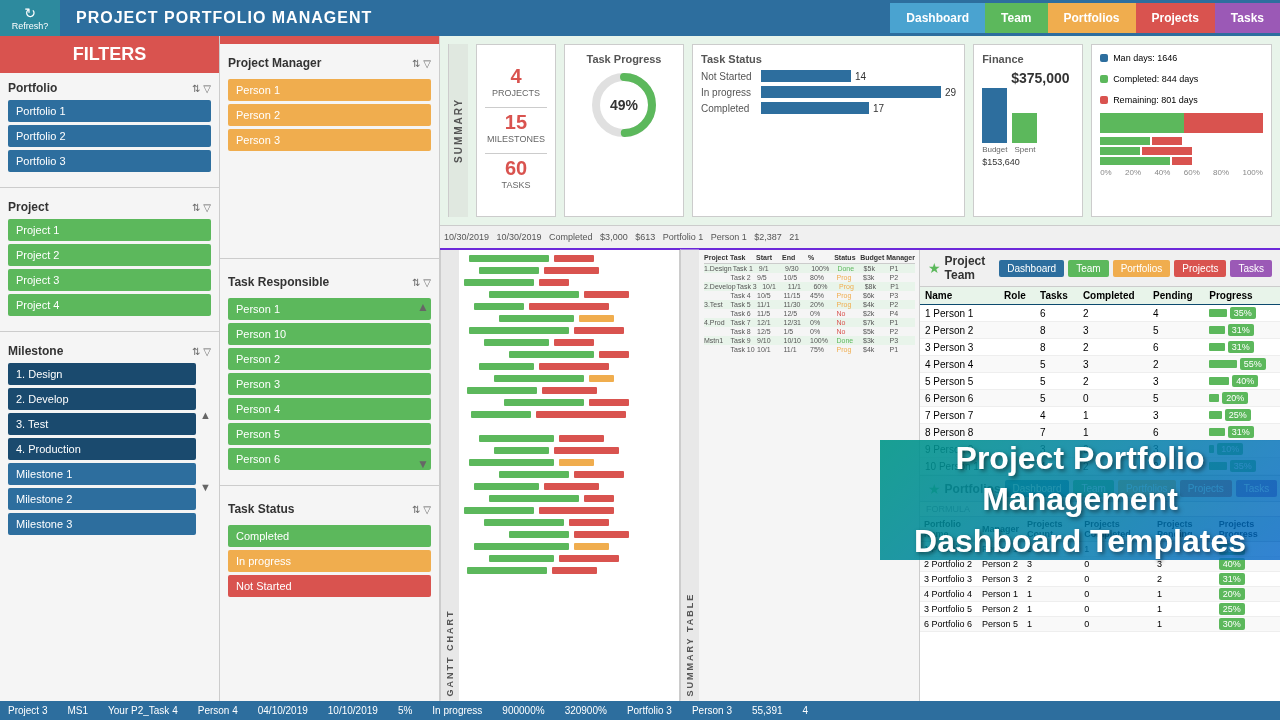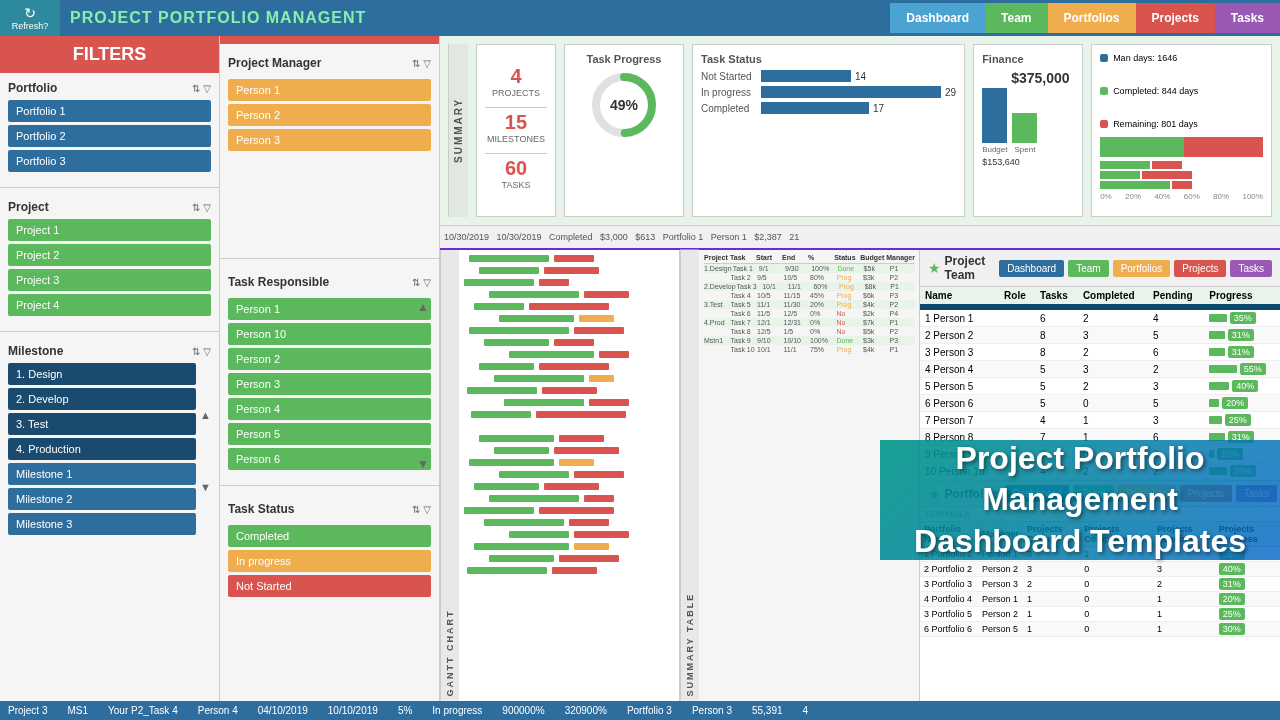--- a/index.html
+++ b/index.html
@@ -2,21 +2,21 @@
 <html><head>
   <meta charset="utf-8">
   <style>
     * { box-sizing: border-box; margin: 0; padding: 0; }
     body { font-family: Arial, sans-serif; background: #e0e0e0; width: 1280px; height: 720px; overflow: hidden; font-size: 11px; }
 
     
     .top-nav { display: flex; align-items: center; background: #2d6e9e; height: 36px; }
     .top-nav .refresh-btn { display: flex; flex-direction: column; align-items: center; justify-content: center; width: 60px; height: 36px; background: #2d8a9e; color: white; font-size: 9px; cursor: pointer; }
     .top-nav .refresh-icon { font-size: 14px; }
-    .top-nav .app-title { flex: 1; color: #86efac; font-size: 16px; font-weight: bold; padding-left: 10px; letter-spacing: 1px; }
+    .top-nav .app-title { flex: 1; color: #ffffff; font-size: 16px; font-weight: bold; padding-left: 16px; letter-spacing: 1px; }
     .nav-tabs { display: flex; }
     .nav-tab { padding: 8px 16px; color: white; font-size: 12px; cursor: pointer; font-weight: bold; }
     .nav-tab.active { background: #4aa3d0; }
     .nav-tab.team { background: #5cb85c; }
     .nav-tab.portfolios { background: #f0ad4e; }
     .nav-tab.projects { background: #d9534f; }
     .nav-tab.tasks { background: #9b59b6; }
 
     
     .main { display: flex; height: 684px; }
@@ -103,21 +103,21 @@
     .panel-title { font-weight: bold; font-size: 12px; color: #333; flex: 1; }
     .panel-tab { padding: 3px 8px; font-size: 10px; cursor: pointer; border-radius: 2px; }
     .panel-tab.active-blue { background: #2d6e9e; color: white; }
     .panel-tab.green-tab { background: #5cb85c; color: white; }
     .panel-tab.orange-tab { background: #f0ad4e; color: white; }
     .panel-tab.red-tab { background: #d9534f; color: white; }
     .panel-tab.purple-tab { background: #9b59b6; color: white; }
     .panel-star { color: #5cb85c; font-size: 14px; }
 
     .team-table { width: 100%; border-collapse: collapse; font-size: 10px; }
-    .team-table th { background: #e8f4ea; padding: 3px 5px; text-align: left; border-bottom: 6px solid #0c4a6e; font-size: 10px; }
+    .team-table th { background: #e8f4ea; padding: 3px 5px; text-align: left; border-bottom: 1px solid #0c4a6e; font-size: 10px; }
     .team-table td { padding: 2px 5px; border-bottom: 1px solid #eee; }
     .team-table tr:nth-child(even) { background: #f9f9f9; }
     .progress-cell { display: flex; align-items: center; gap: 3px; }
     .progress-mini { height: 8px; background: #5cb85c; border-radius: 1px; }
     .progress-pct { font-size: 9px; }
 
     .portfolios-panel { background: white; flex: 1; }
     .portfolios-table { width: 100%; border-collapse: collapse; font-size: 9px; }
     .portfolios-table th { background: #e8f4ea; padding: 2px 4px; text-align: left; border-bottom: 1px solid #ccc; font-size: 9px; }
     .portfolios-table td { padding: 2px 4px; border-bottom: 1px solid #eee; }
@@ -329,21 +329,21 @@
             </div>
             <div style="display:flex; flex-direction:column; align-items:center;">
               <div class="finance-bar spent" style="height:30px;"></div>
               <div style="font-size:8px; color:#666; margin-top:2px;">Spent</div>
             </div>
           </div>
           <div style="font-size:9px; color:#333; margin-top:3px;">$153,640</div>
         </div>
 
         <div class="gantt-legend-card">
-          <div style="display:flex; gap:20px; margin-bottom:5px; flex-wrap:wrap;">
+          <div style="display:flex; gap:8px; margin-bottom:5px; flex-wrap:wrap;">
             <div class="legend-row">
               <div class="legend-dot" style="background:#2d6e9e;"></div>
               <span>Man days: 1646</span>
             </div>
             <div class="legend-row">
               <div class="legend-dot" style="background:#5cb85c;"></div>
               <span>Completed: 844 days</span>
             </div>
             <div class="legend-row">
               <div class="legend-dot" style="background:#d9534f;"></div>

